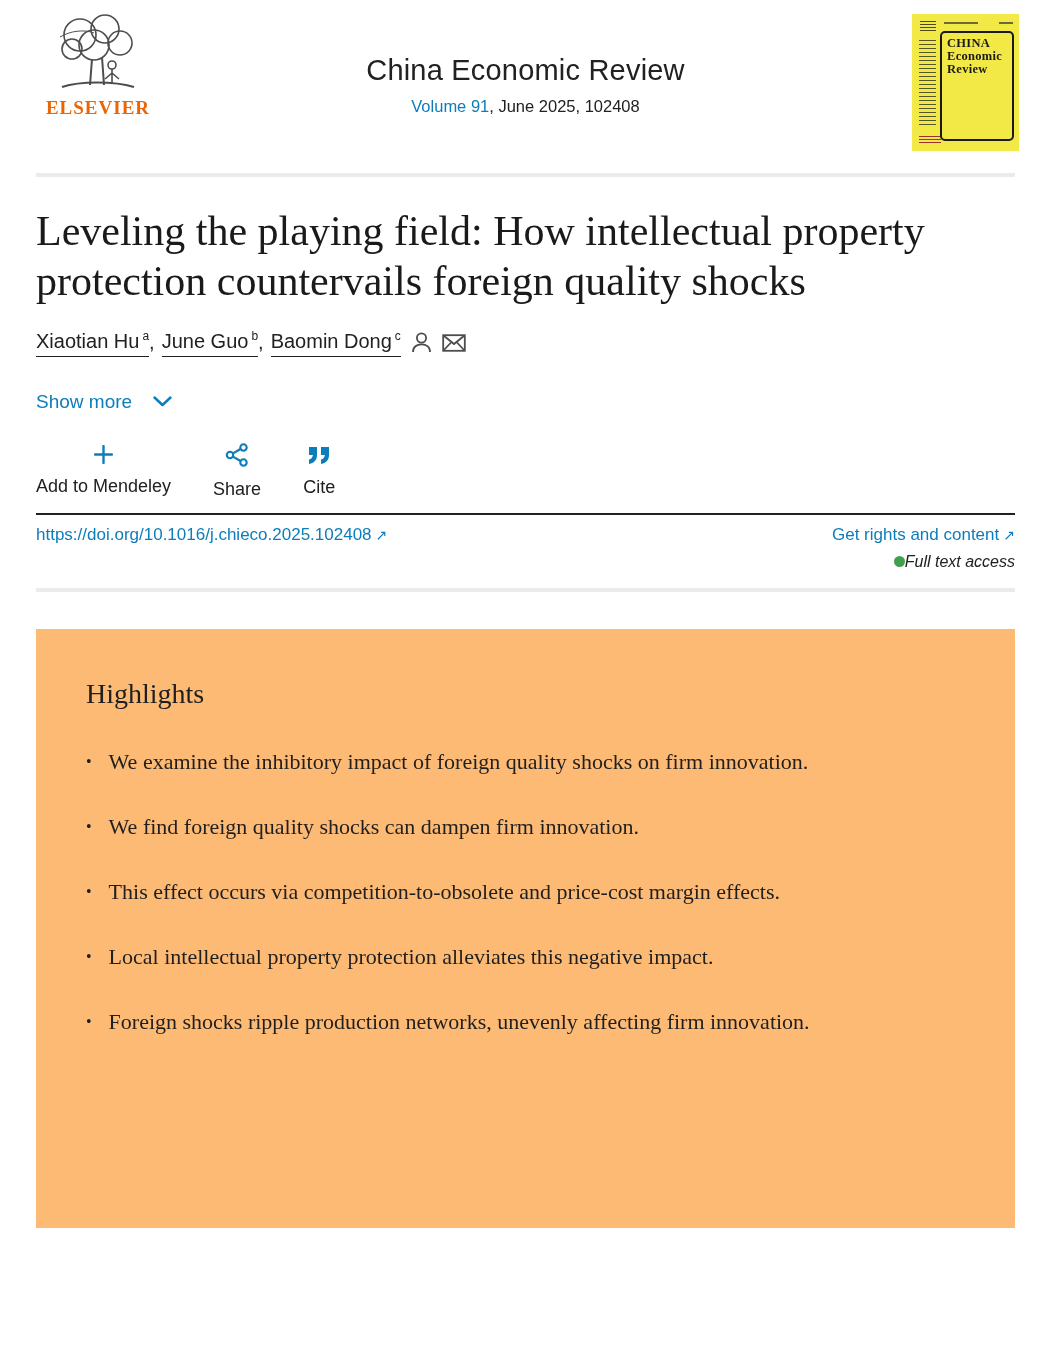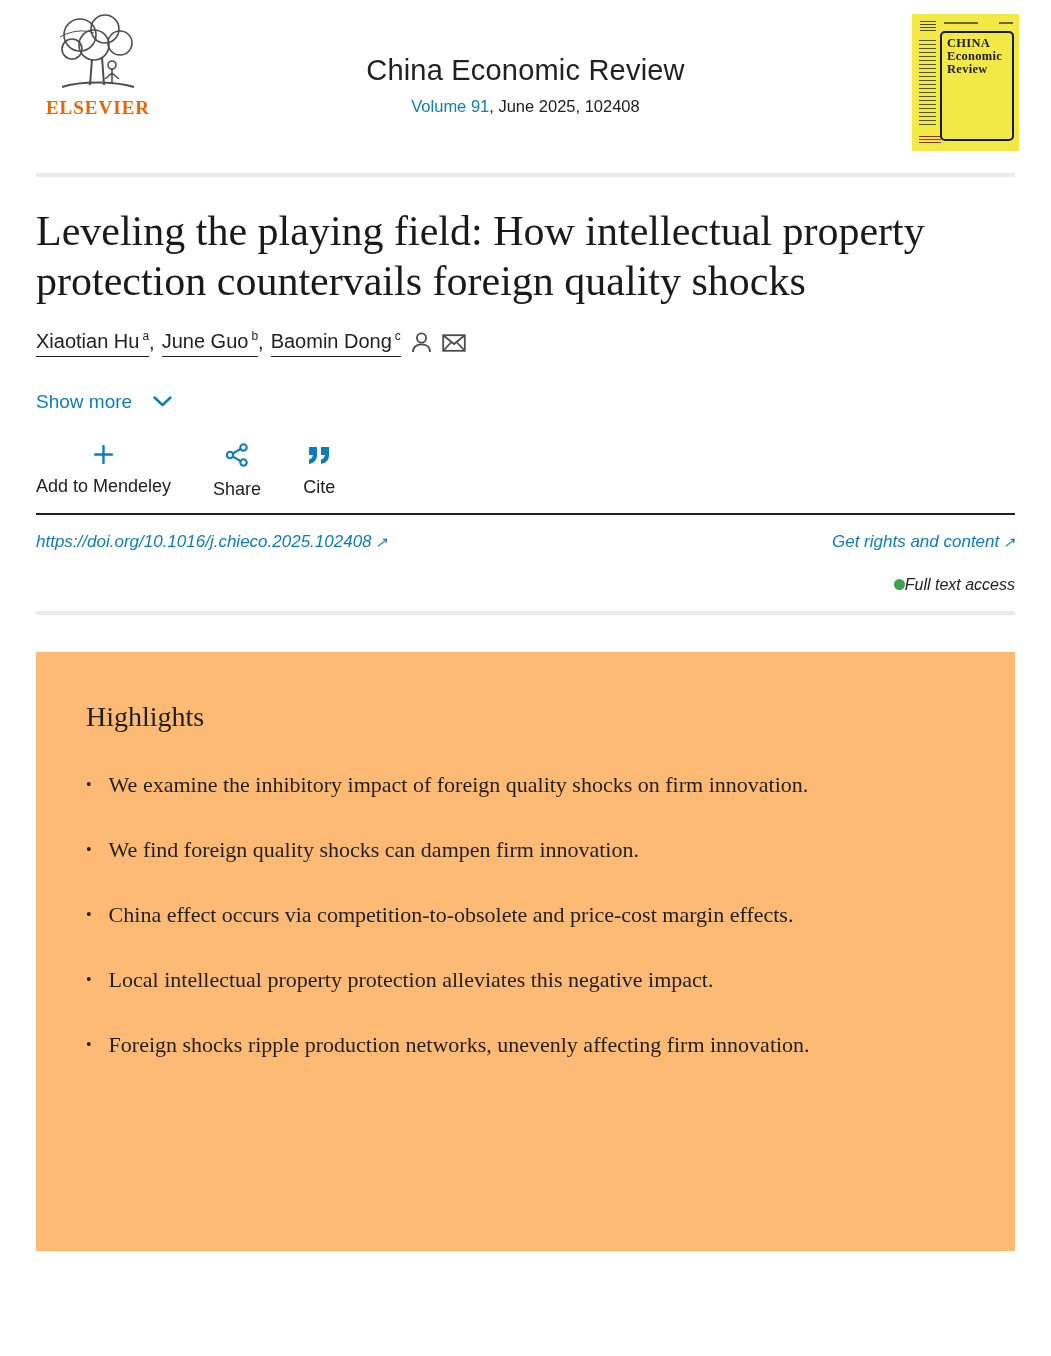--- a/index.html
+++ b/index.html
@@ -83,25 +83,25 @@
 
   .show-more {
     margin-top: 34px; display: inline-flex; align-items: center; gap: 21px;
     color: #0c7dba; font-size: 19px; cursor: pointer;
   }
 
   .actions { margin-top: 30px; display: flex; align-items: center; gap: 42px; }
   .action-btn { display: inline-flex; align-items: center; gap: 12px; font-size: 18px; color: #212121; cursor: pointer; flex-direction: column; }
 
   
-  .doi-row { margin-top: 17px; display: flex; justify-content: space-between; font-size: 17px; font-style: italic; }
+  .doi-row { margin-top: 10px; display: flex; justify-content: space-between; font-size: 17px; }
   .blue-link { color: #0c7dba; text-decoration: none; cursor: pointer; }
   .arrow { font-size: 14px; margin-left: 4px; }
   .access-row {
-    margin-top: 24px; display: flex; justify-content: flex-end; align-items: center; 
+    margin-top: 8px; display: flex; justify-content: flex-end; align-items: center; 
     font-size: 16px;
   }
   .access-dot { width: 11px; height: 11px; border-radius: 50%; background: #3fa04d; }
   .access-label { font-style: italic; color: #212121; }
   .divider-light-2 { height: 4px; background: #ebebeb; margin-top: 17px; }
 
   
   .highlights {
     margin-top: 37px; background: #fdba74;
     padding: 49px 60px 52px 50px;
@@ -247,21 +247,21 @@
       <li>
           <span class="bullet">•</span>
           <span class="li-text">We examine the inhibitory impact of foreign quality shocks on firm innovation.</span>
         </li>
       <li>
           <span class="bullet">•</span>
           <span class="li-text">We find foreign quality shocks can dampen firm innovation.</span>
         </li>
       <li>
           <span class="bullet">•</span>
-          <span class="li-text">China effect occurs via competition-to-obsolete and price-cost margin effects.</span>
+          <span class="li-text">This effect occurs via competition-to-obsolete and price-cost margin effects.</span>
         </li>
       <li>
           <span class="bullet">•</span>
           <span class="li-text">Local intellectual property protection alleviates this negative impact.</span>
         </li>
       <li>
           <span class="bullet">•</span>
           <span class="li-text">Foreign shocks ripple production networks, unevenly affecting firm innovation.</span>
         </li>
     </ul>

